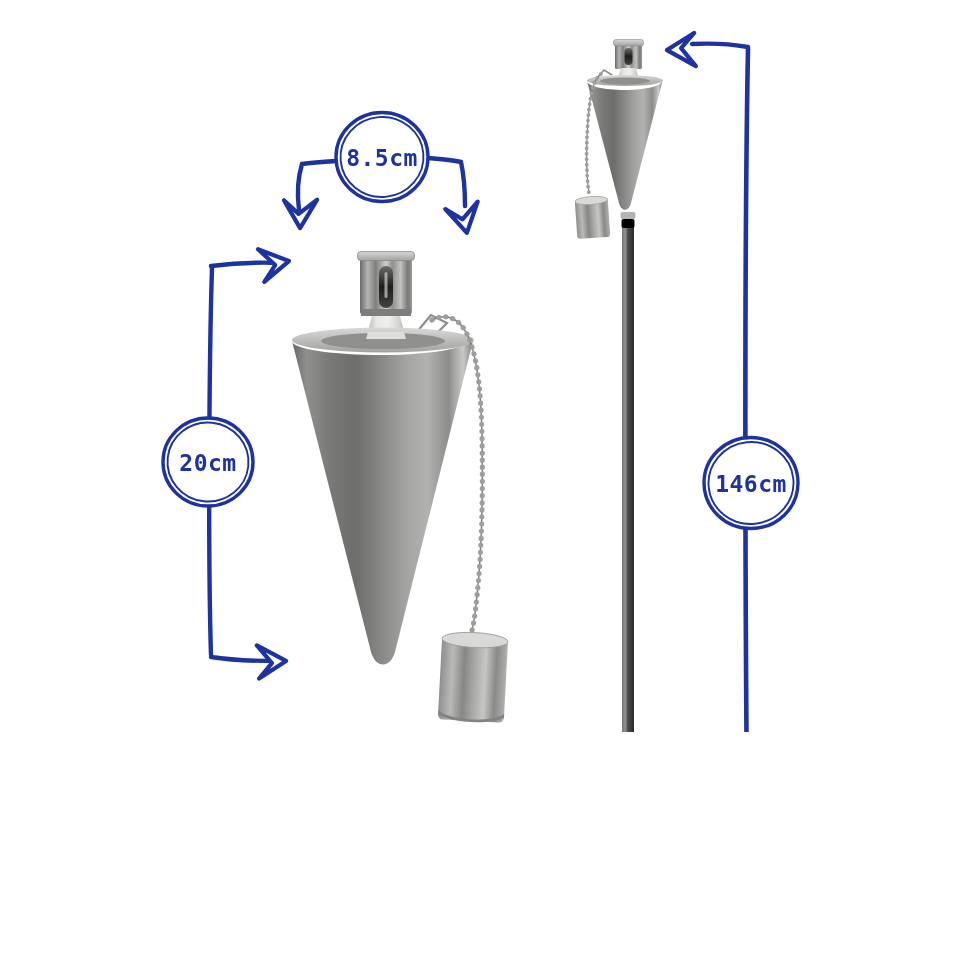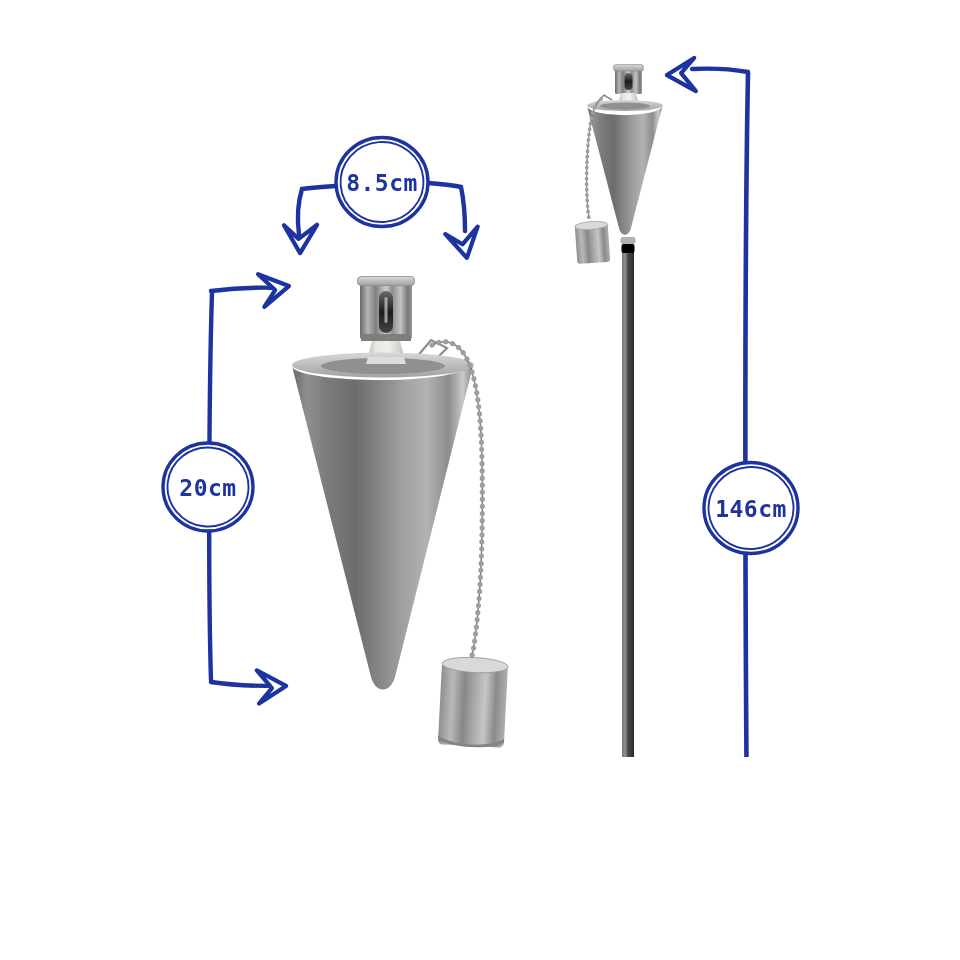--- a/index.html
+++ b/index.html
@@ -7,21 +7,20 @@
     padding: 0;
     background: #ffffff;
     font-family: "DejaVu Sans Mono", "Liberation Mono", monospace;
   }
   .canvas {
     position: relative;
     width: 960px;
     height: 732px;
     background: #ffffff;
     overflow: hidden;
-    margin-top: 25px;
   }
   svg { display: block; }
   .dim-label {
     font-family: "DejaVu Sans Mono", "Liberation Mono", monospace;
     font-weight: bold;
     font-size: 23px;
     letter-spacing: 0.5px;
   }
 </style>
 </head>

